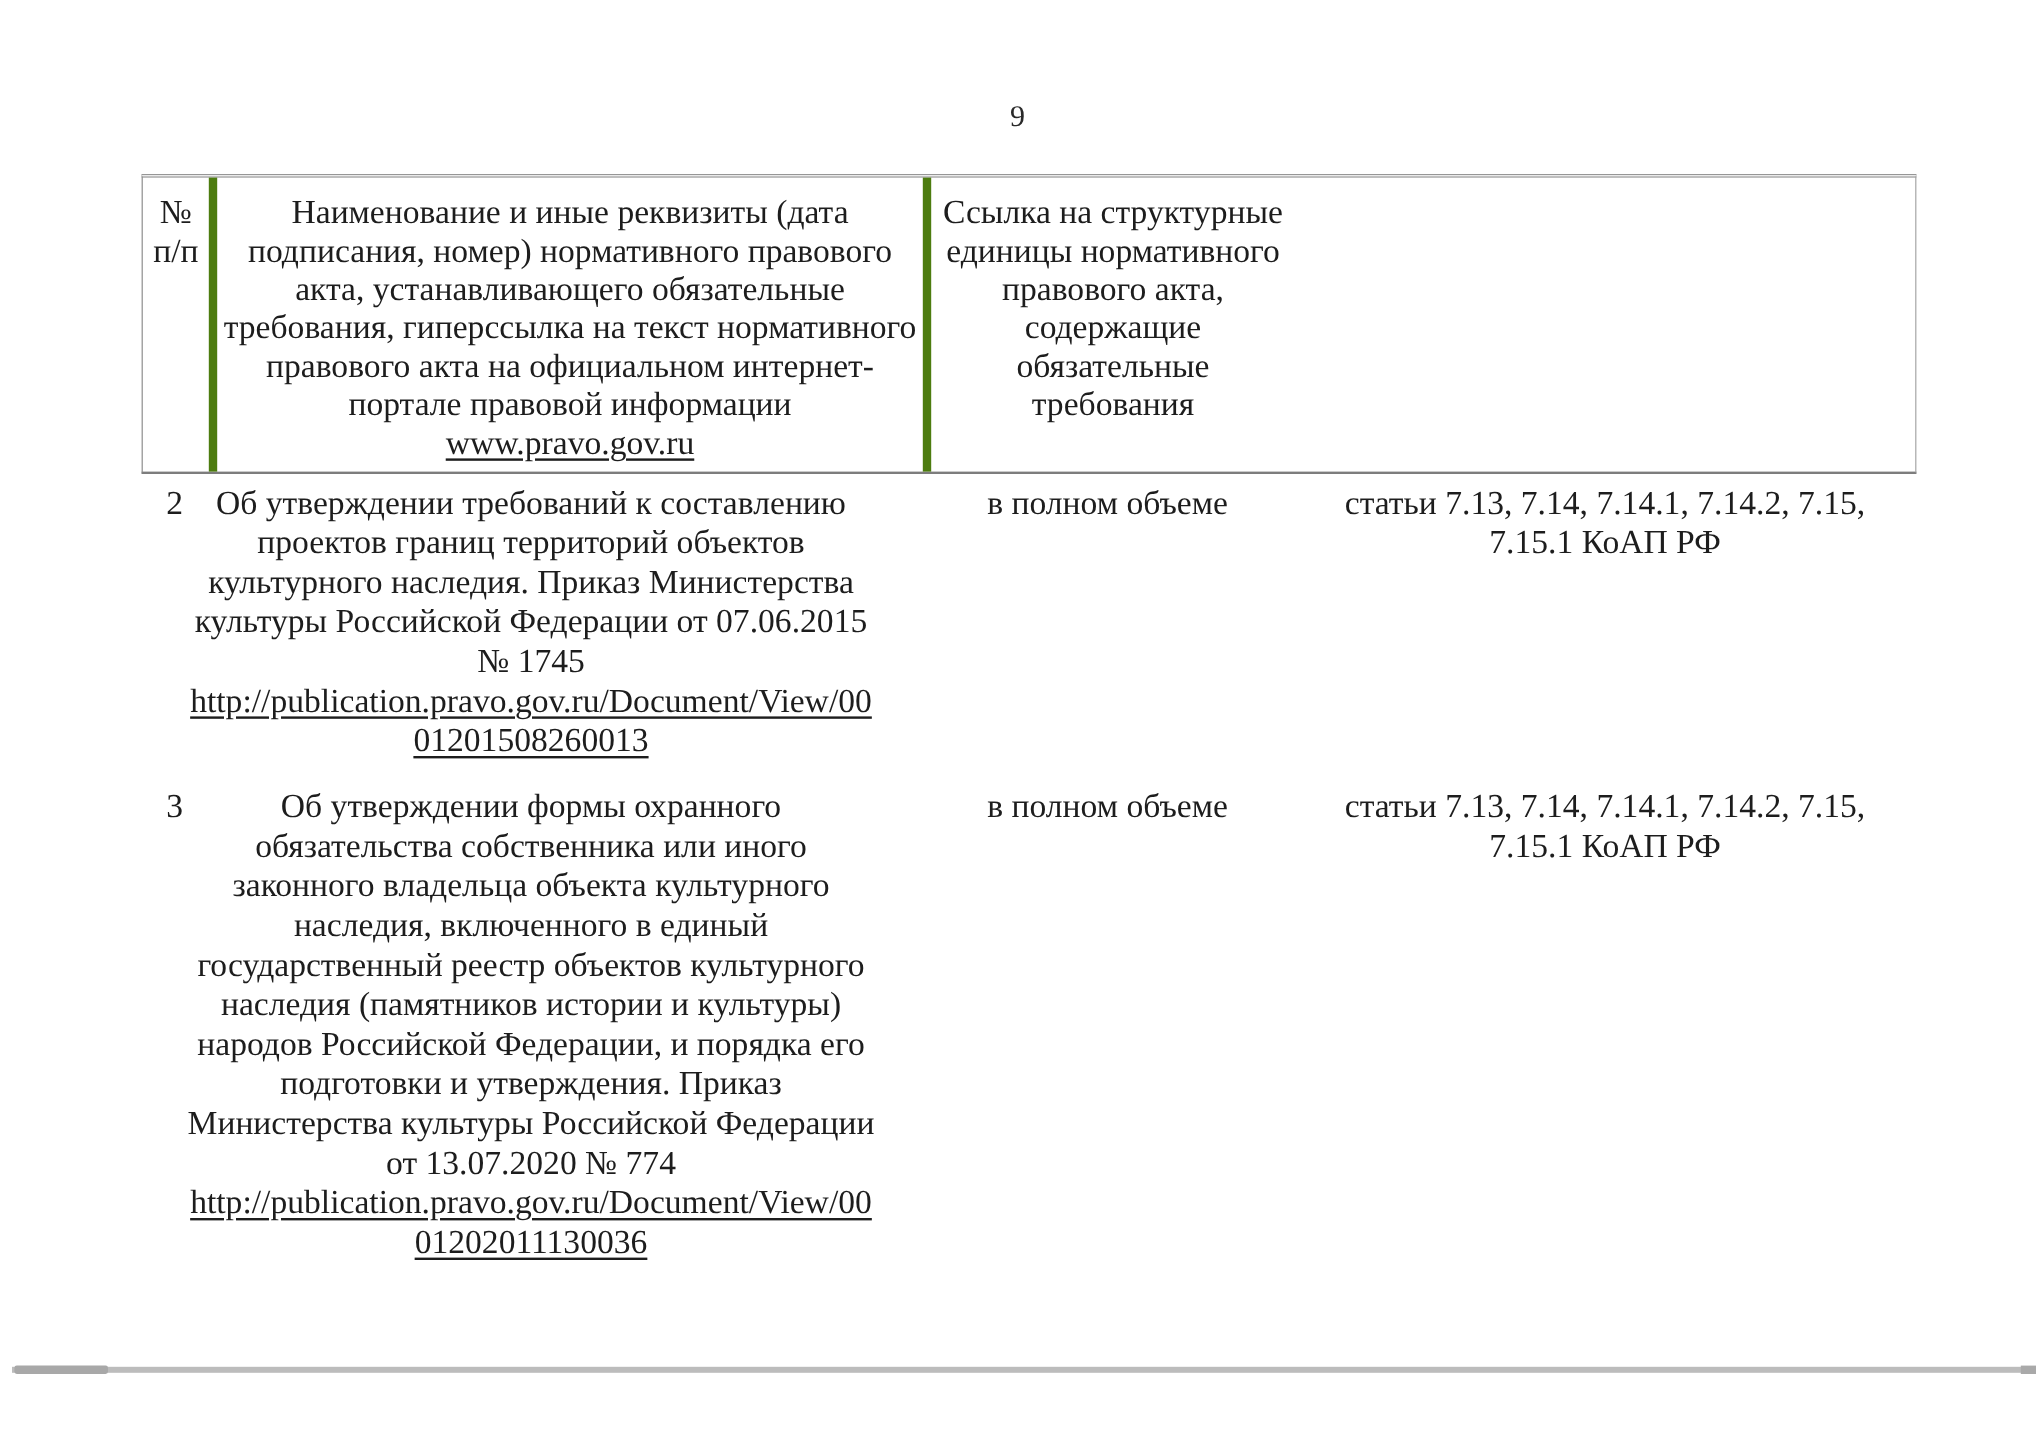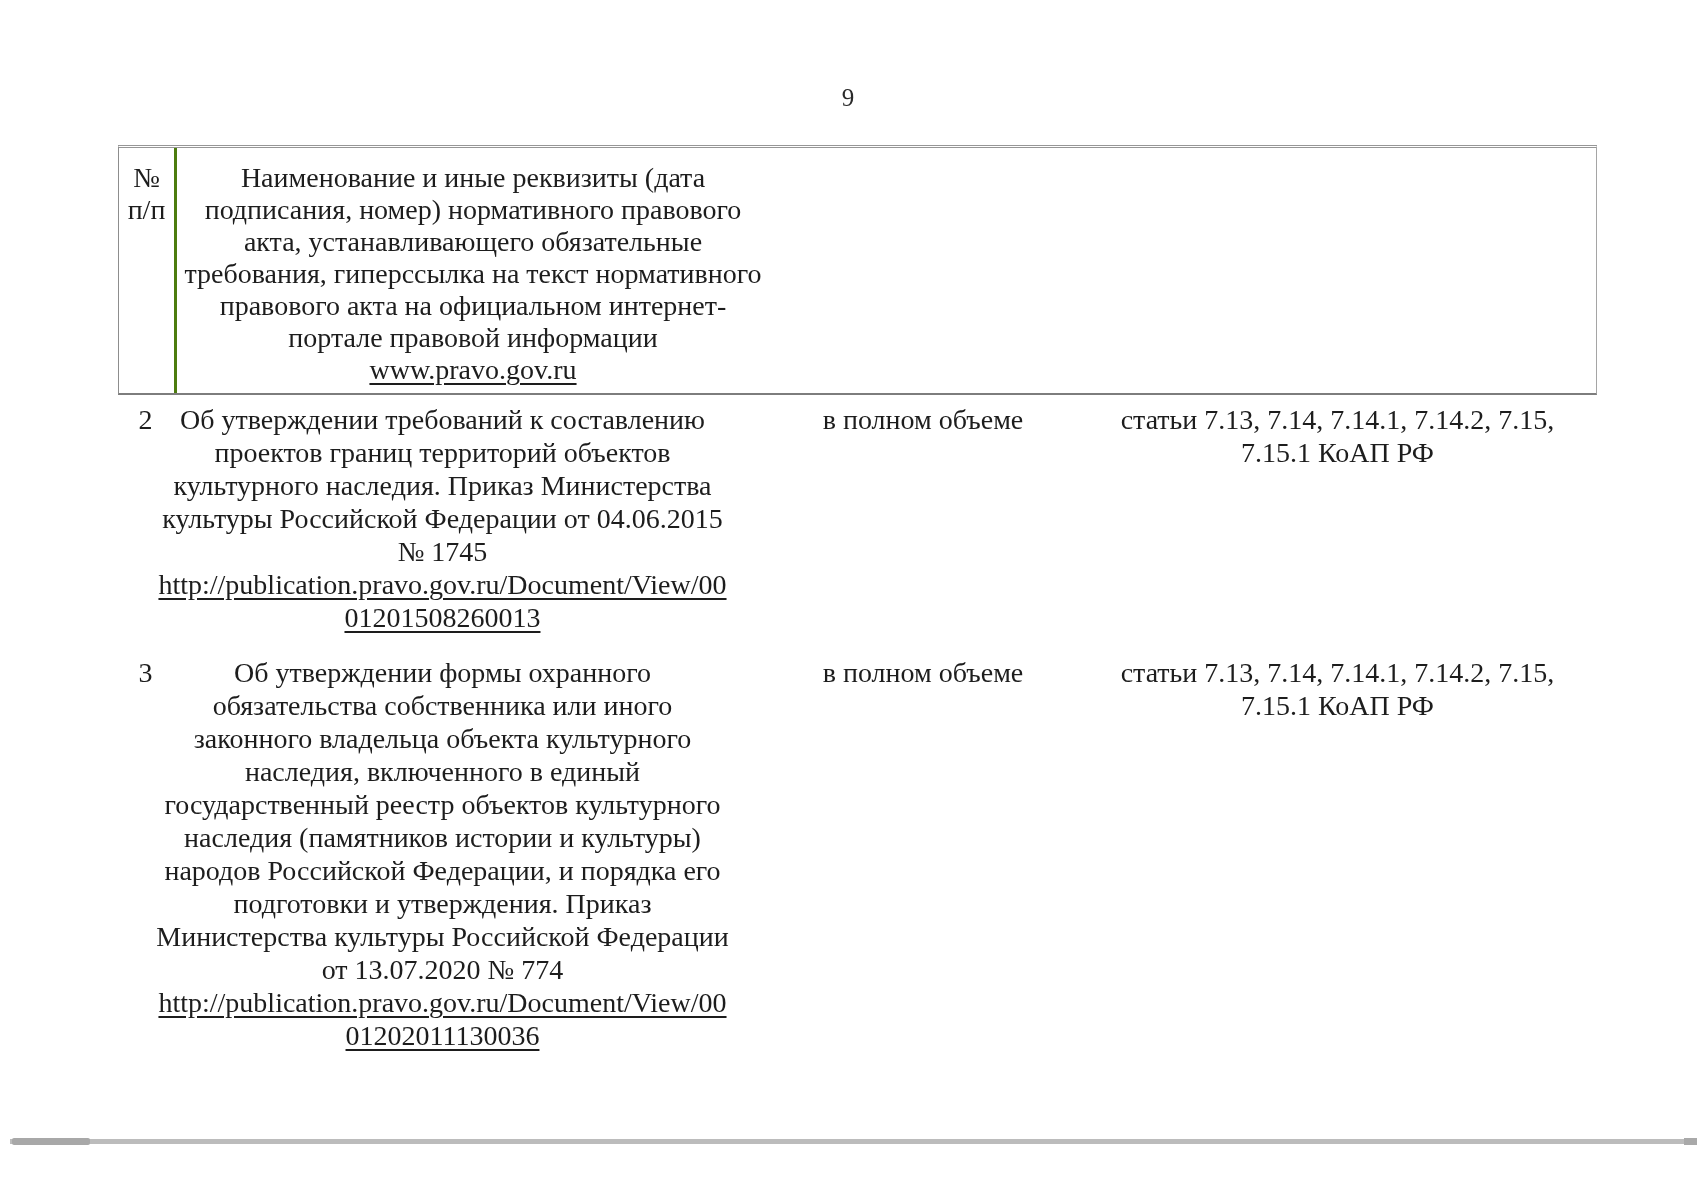--- a/index.html
+++ b/index.html
@@ -44,21 +44,21 @@
     border-left: 1px solid #8d8d8d;
     border-right: 1px solid #a5a5a5;
   }
 
   .header-cell {
     padding: 14px 2px 0 2px;
     text-align: center;
     font-size: 28px;
     line-height: 32px;
   }
-  .header-cell + .header-cell { border-left: 3px solid #4d7c0f; }
+  .header-cell + .header-cell { border-left: 7px solid #4d7c0f; }
 
   .ml { white-space: pre; }
 
   .body-row { }
   .row-first { padding-top: 8px; }
   .row-next  { padding-top: 8px; margin-top: 14px; }
 
   .body-cell {
     text-align: center;
     font-size: 28px;
@@ -118,29 +118,35 @@
 п/п</div>
       <div class="header-cell">
         <div class="ml">Наименование и иные реквизиты (дата
 подписания, номер) нормативного правового
 акта, устанавливающего обязательные
 требования, гиперссылка на текст нормативного
 правового акта на официальном интернет-
 портале правовой информации</div>
         <a class="link">www.pravo.gov.ru</a>
       </div>
+      <div class="header-cell ml">Ссылка на структурные
+единицы нормативного
+правового акта,
+содержащие
+обязательные
+требования</div>
     </div>
 
     <div class="grid-row body-row row-first">
       <div class="body-cell num-cell">2</div>
       <div class="body-cell act-cell">
         <div class="ml">Об утверждении требований к составлению
 проектов границ территорий объектов
 культурного наследия. Приказ Министерства
-культуры Российской Федерации от 04.06.2015
+культуры Российской Федерации от 07.06.2015
 № 1745</div>
         <a class="link ml">http://publication.pravo.gov.ru/Document/View/00
 01201508260013</a>
       </div>
       <div class="body-cell">в полном объеме</div>
       <div class="body-cell ml">статьи 7.13, 7.14, 7.14.1, 7.14.2, 7.15,
 7.15.1 КоАП РФ</div>
     </div>
 
     <div class="grid-row body-row row-next">

